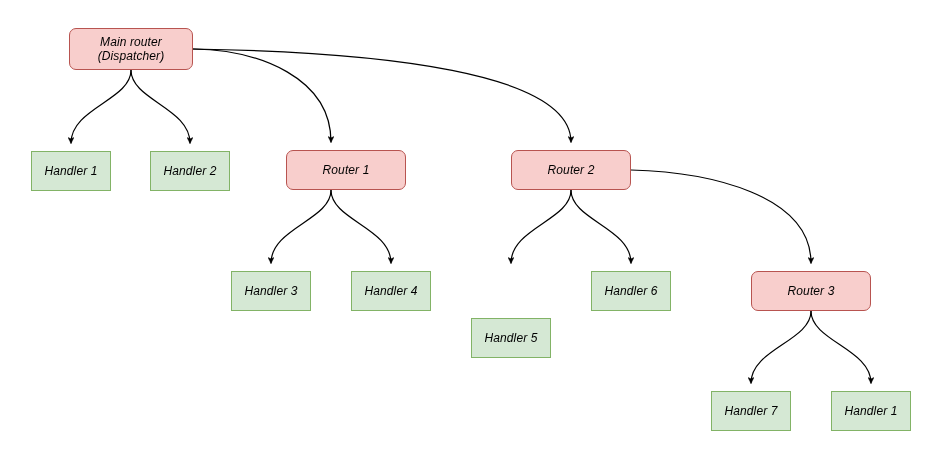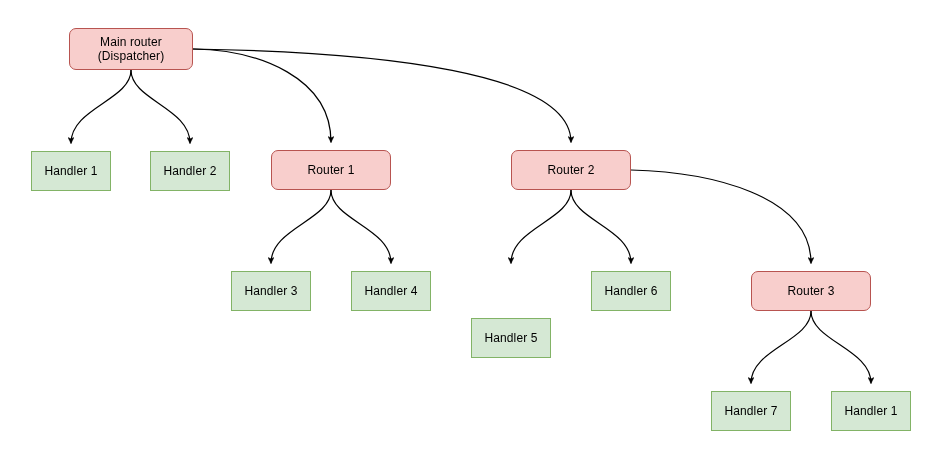--- a/index.html
+++ b/index.html
@@ -7,20 +7,21 @@
     padding: 0;
     background: #ffffff;
   }
   #canvas {
     position: relative;
     width: 941px;
     height: 453px;
     background: #ffffff;
     overflow: hidden;
     font-family: "Liberation Sans", sans-serif;
+    font-style: italic;
   }
   #edge-layer {
     position: absolute;
     left: 0;
     top: 0;
     width: 941px;
     height: 461px;
     pointer-events: none;
   }
   .node {
@@ -76,21 +77,21 @@
         <path d="M 811 311 C 811 341 751 349 751 383" fill="none" stroke="#000000" stroke-width="1.2" stroke-linecap="round" marker-end="url(#arrowhead)"></path>
         <path d="M 811 311 C 811 341 871 349 871 383" fill="none" stroke="#000000" stroke-width="1.2" stroke-linecap="round" marker-end="url(#arrowhead)"></path>
       </g>
   </svg>
 
   <div id="nodes-group">
       <div class="node node-router" style="left: 69px; top: 28px; width: 124px; height: 42px;"><span class="node-label">Main router
 (Dispatcher)</span></div>
       <div class="node node-handler" style="left: 31px; top: 151px; width: 80px; height: 40px; justify-content: center;"><span class="node-label">Handler 1</span></div>
       <div class="node node-handler" style="left: 150px; top: 151px; width: 80px; height: 40px;"><span class="node-label">Handler 2</span></div>
-      <div class="node node-router" style="left: 271px; top: 150px; width: 120px; height: 40px;"><span class="node-label">Router 1</span></div>
+      <div class="node node-router" style="left: 286px; top: 150px; width: 120px; height: 40px;"><span class="node-label">Router 1</span></div>
       <div class="node node-router" style="left: 511px; top: 150px; width: 120px; height: 40px;"><span class="node-label">Router 2</span></div>
       <div class="node node-handler" style="left: 231px; top: 271px; width: 80px; height: 40px;"><span class="node-label">Handler 3</span></div>
       <div class="node node-handler" style="left: 351px; top: 271px; width: 80px; height: 40px;"><span class="node-label">Handler 4</span></div>
       <div class="node node-handler" style="left: 471px; top: 271px; width: 80px; height: 40px; margin-top: 47px;"><span class="node-label">Handler 5</span></div>
       <div class="node node-handler" style="left: 591px; top: 271px; width: 80px; height: 40px;"><span class="node-label">Handler 6</span></div>
       <div class="node node-router" style="left: 751px; top: 271px; width: 120px; height: 40px;"><span class="node-label">Router 3</span></div>
       <div class="node node-handler" style="left: 711px; top: 391px; width: 80px; height: 40px;"><span class="node-label">Handler 7</span></div>
       <div class="node node-handler" style="left: 831px; top: 391px; width: 80px; height: 40px;"><span class="node-label">Handler 1</span></div>
     </div>
 

